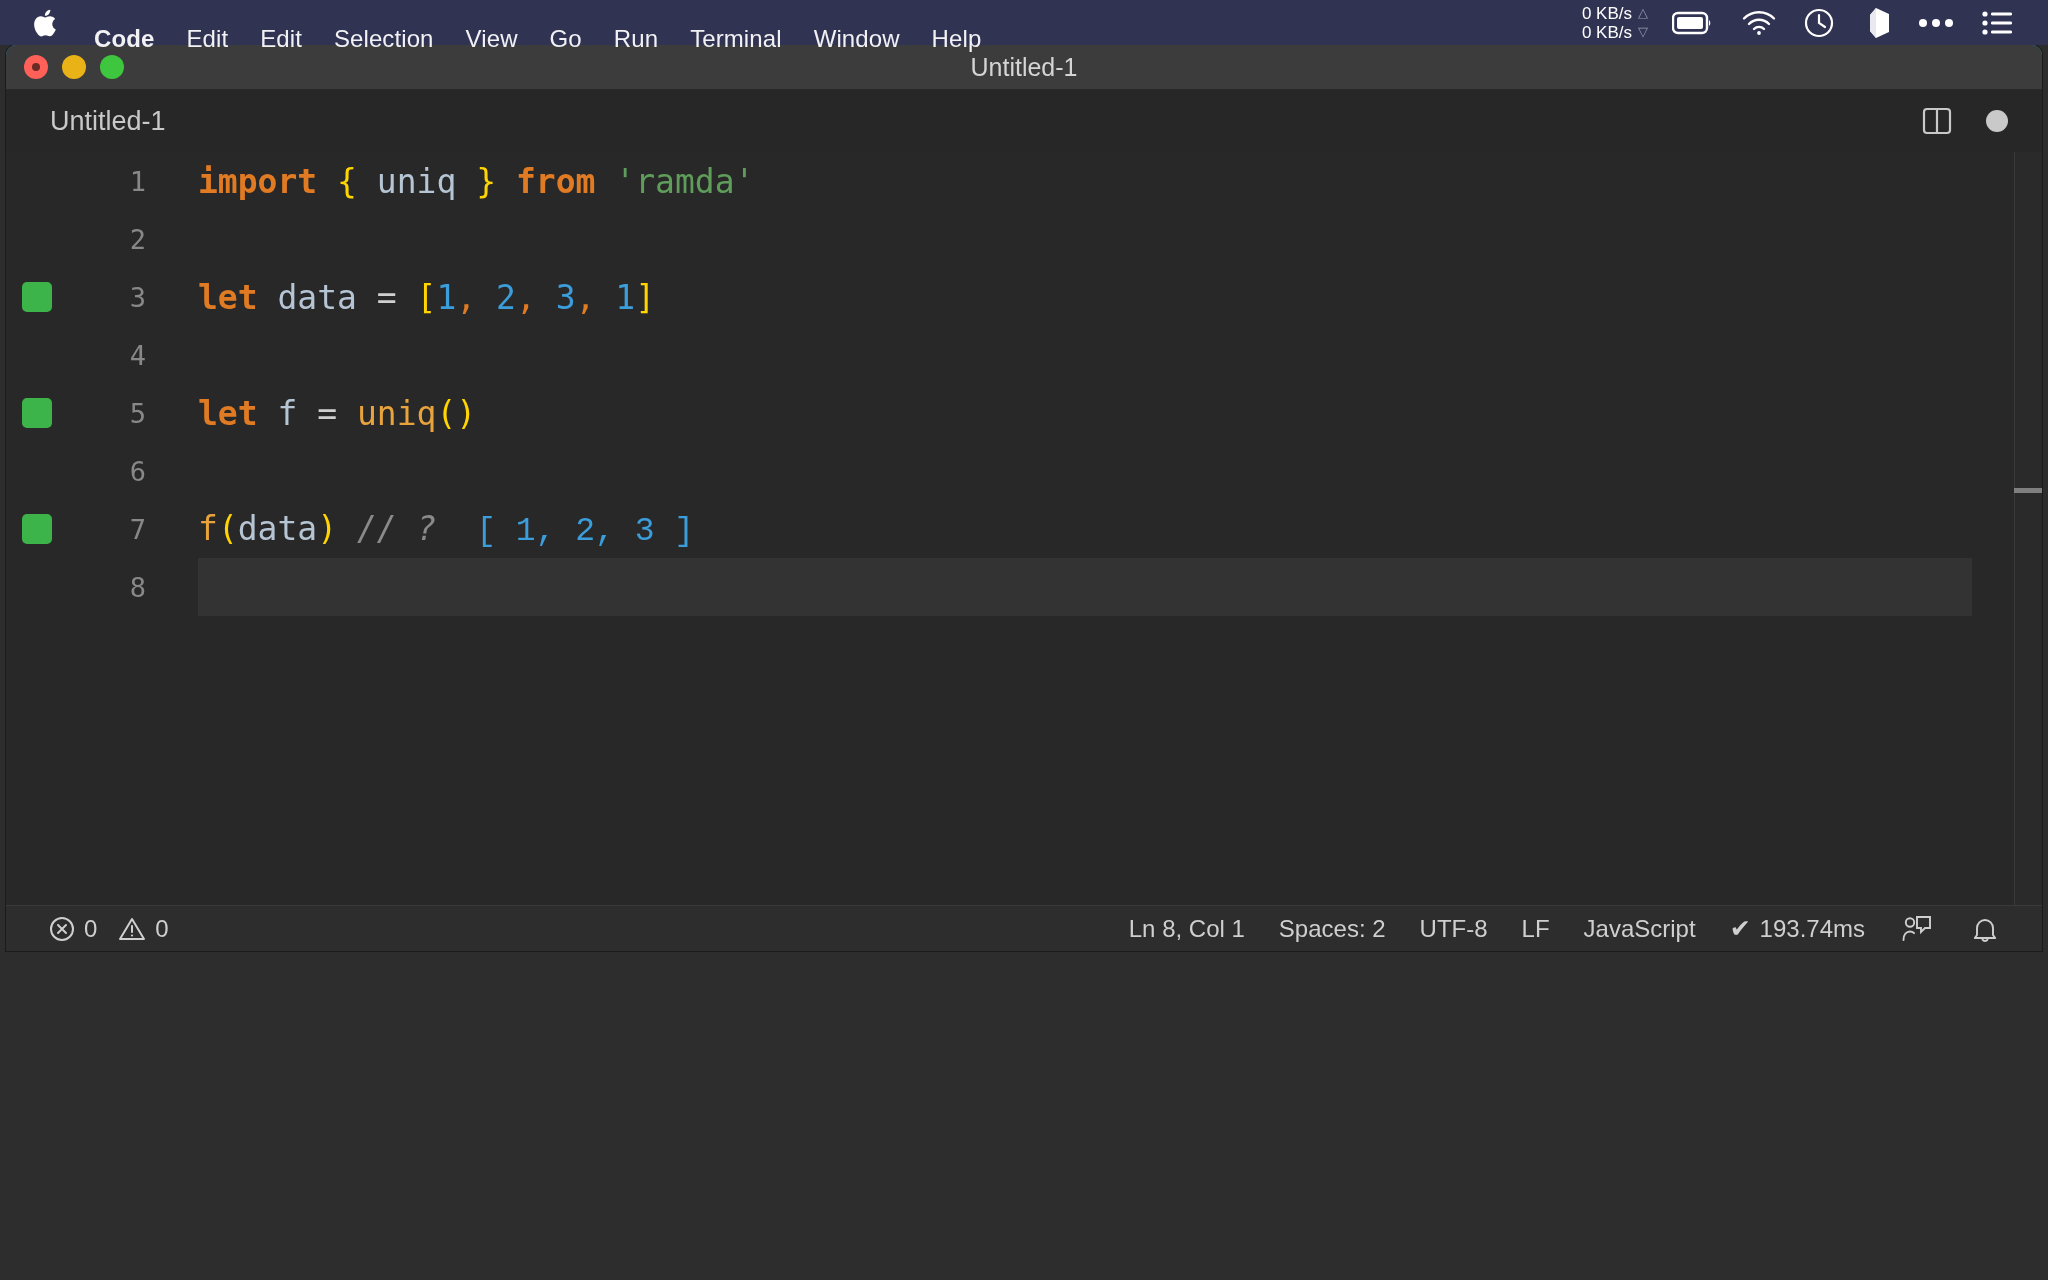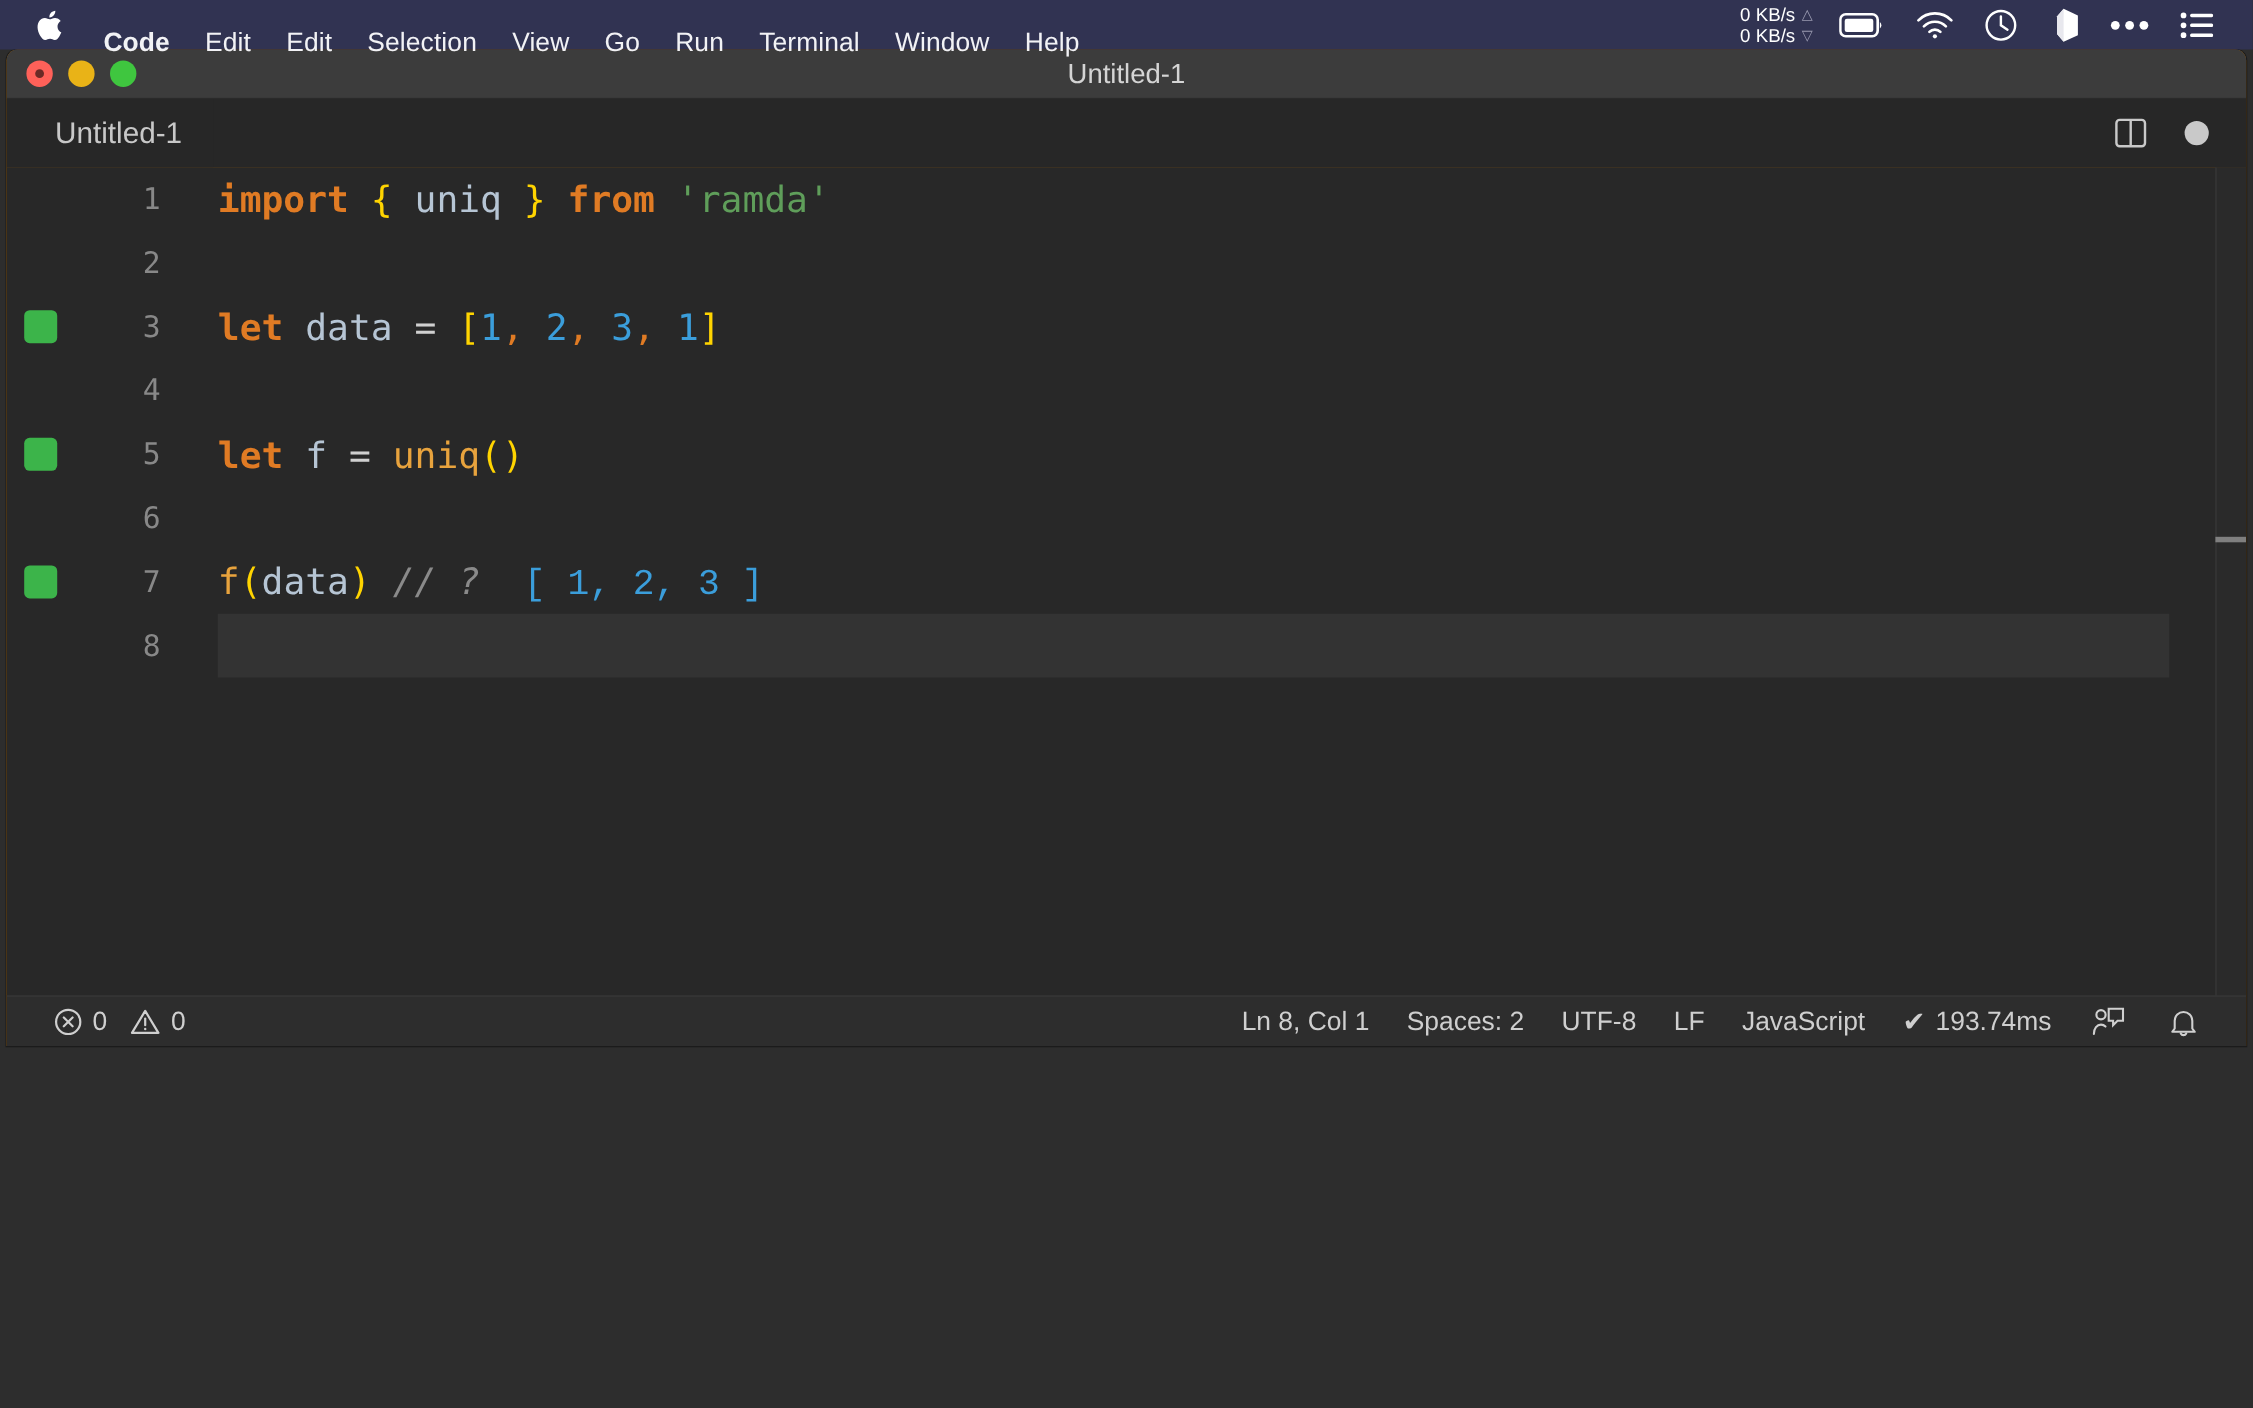--- a/index.html
+++ b/index.html
@@ -41,21 +41,21 @@
     color:#ffffff; text-align:right; font-family:"Liberation Sans", sans-serif;
   }
   .netspeed .arrows{
     display:flex; flex-direction:column; gap:2px; color:#9a9ab0;
     font-size:13px; line-height:17px;
   }
 
   
   #window{
     position:absolute; left:6px; top:45px; width:2036px; height:906px;
-    background:#a16207;
+    background:#0ea5e9;
     border-radius:10px 10px 0 0;
     overflow:hidden;
     box-shadow:0 0 0 1px #1b1b1b;
   }
   #titlebar{
     position:relative; height:45px; width:100%;
     background:#3c3c3c;
     border-bottom:1px solid #2a2a2a;
     display:flex; align-items:center;
   }

